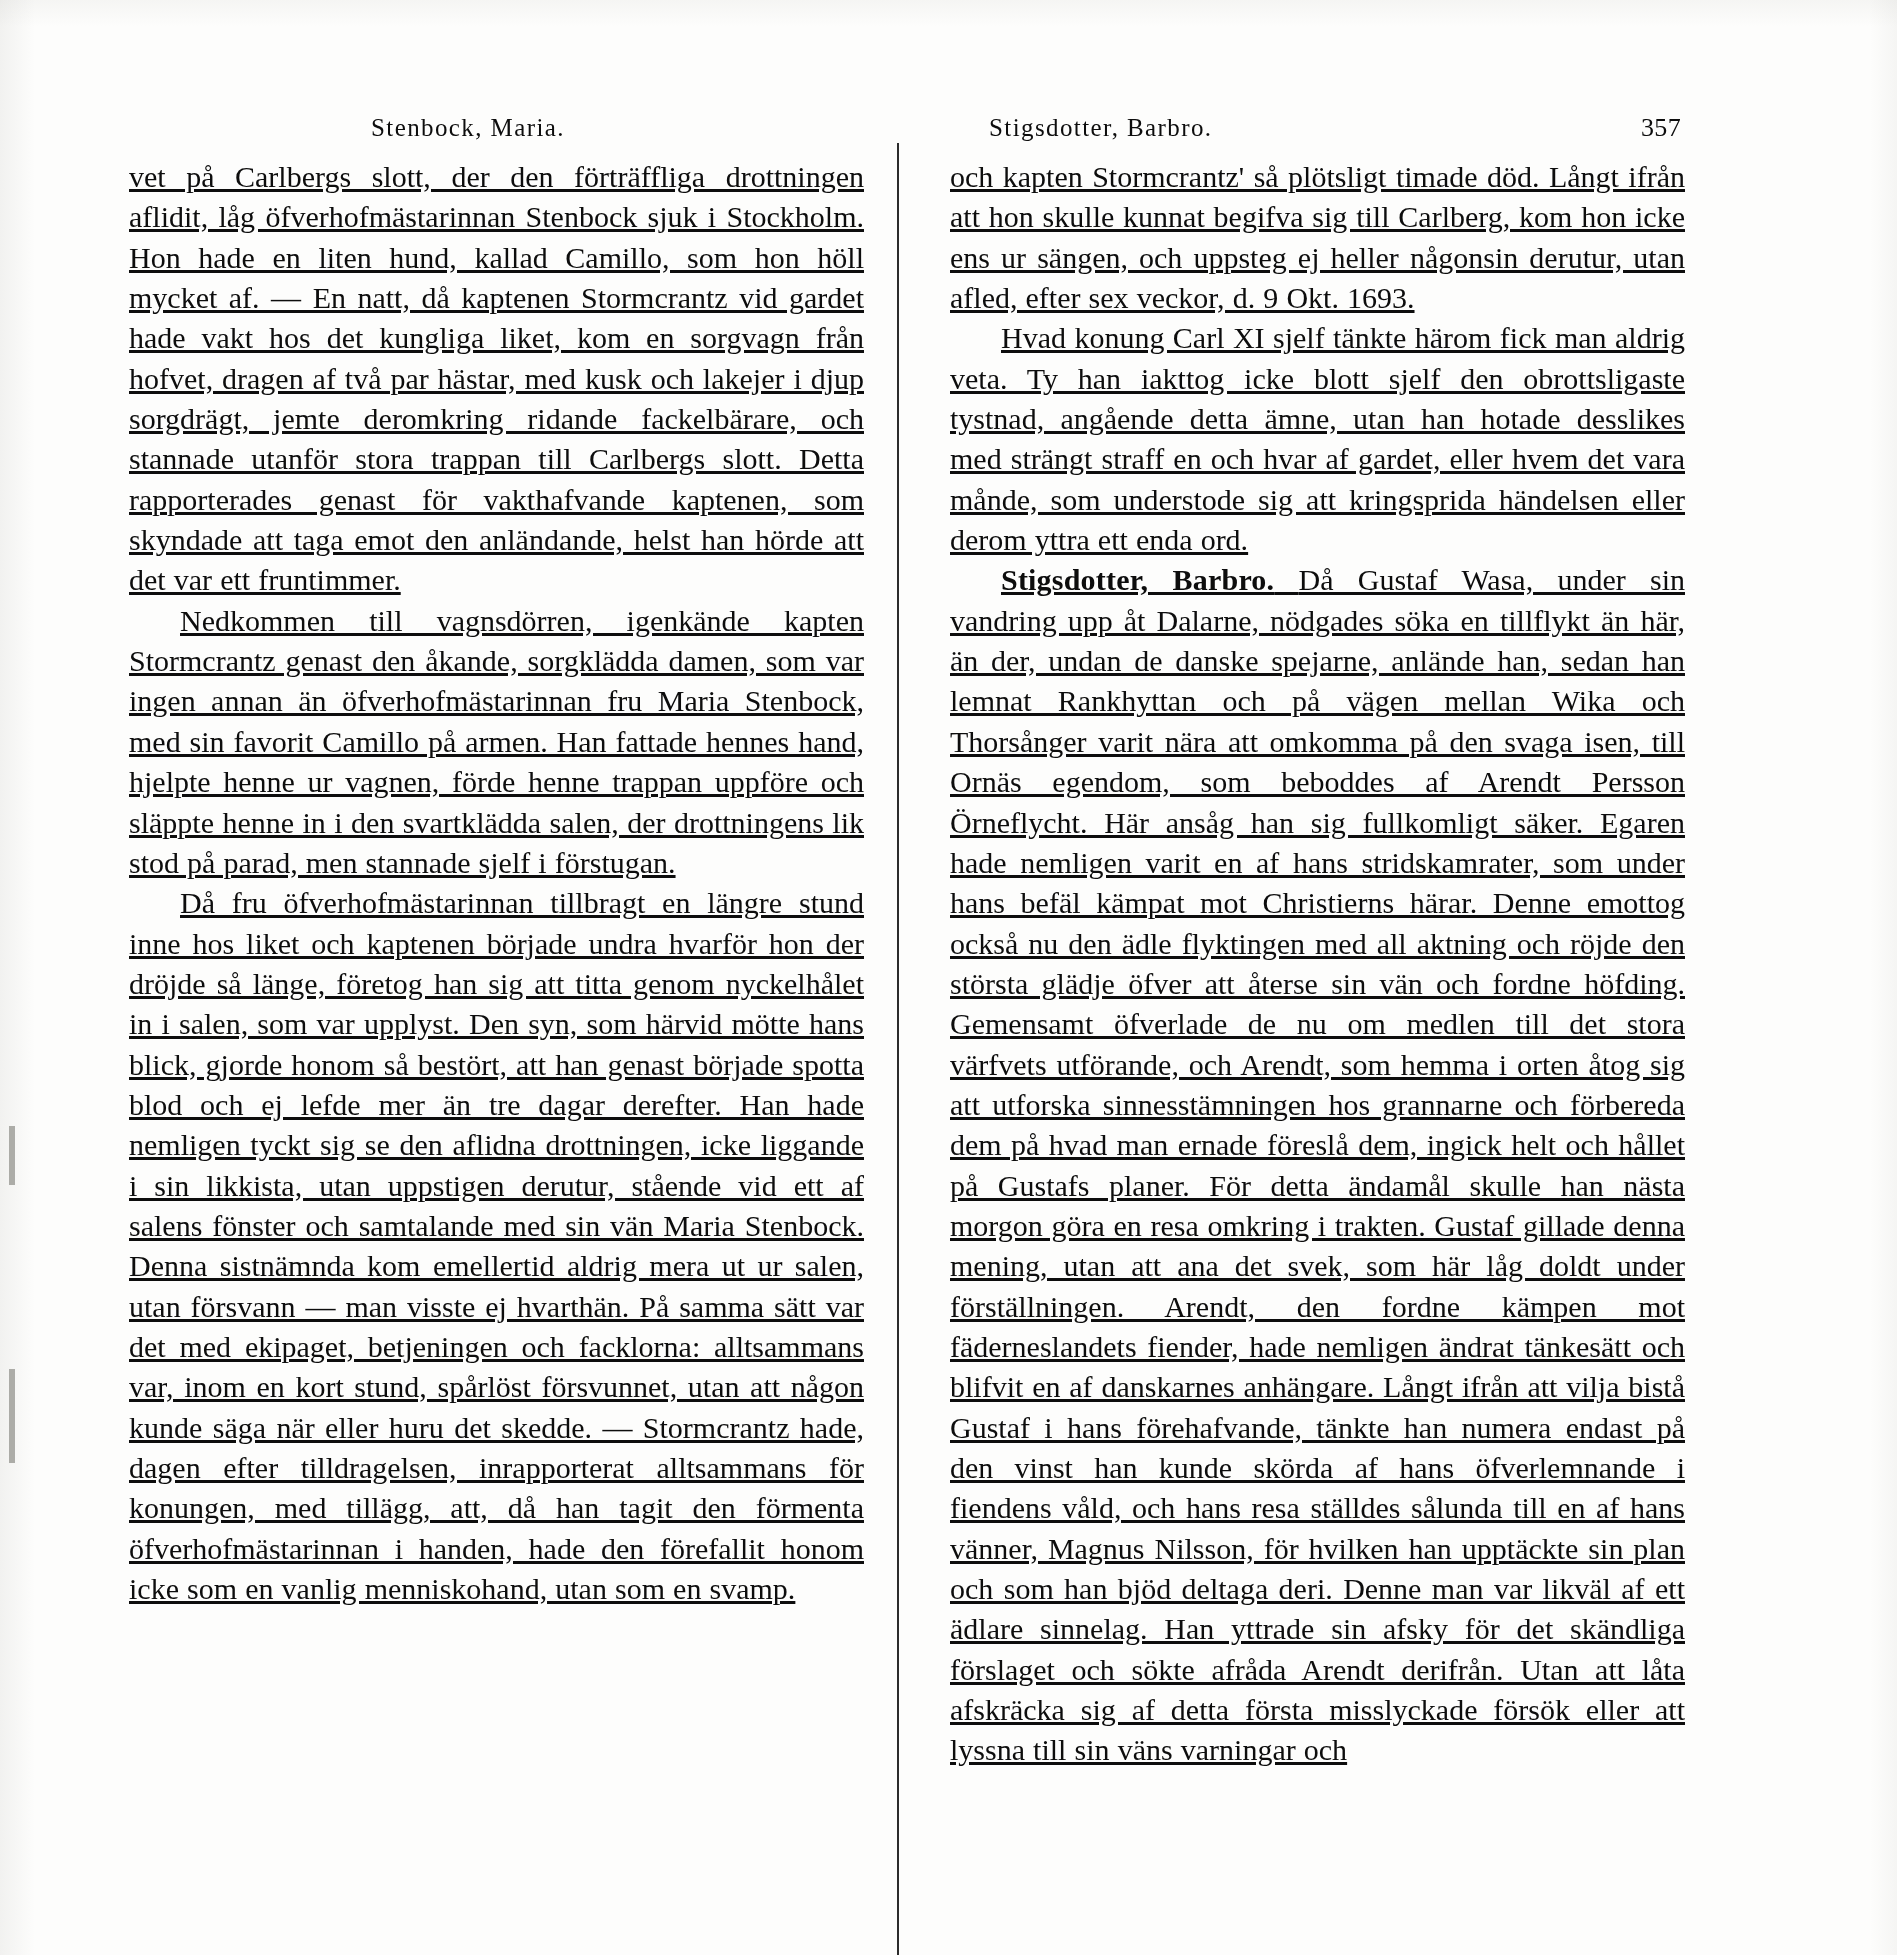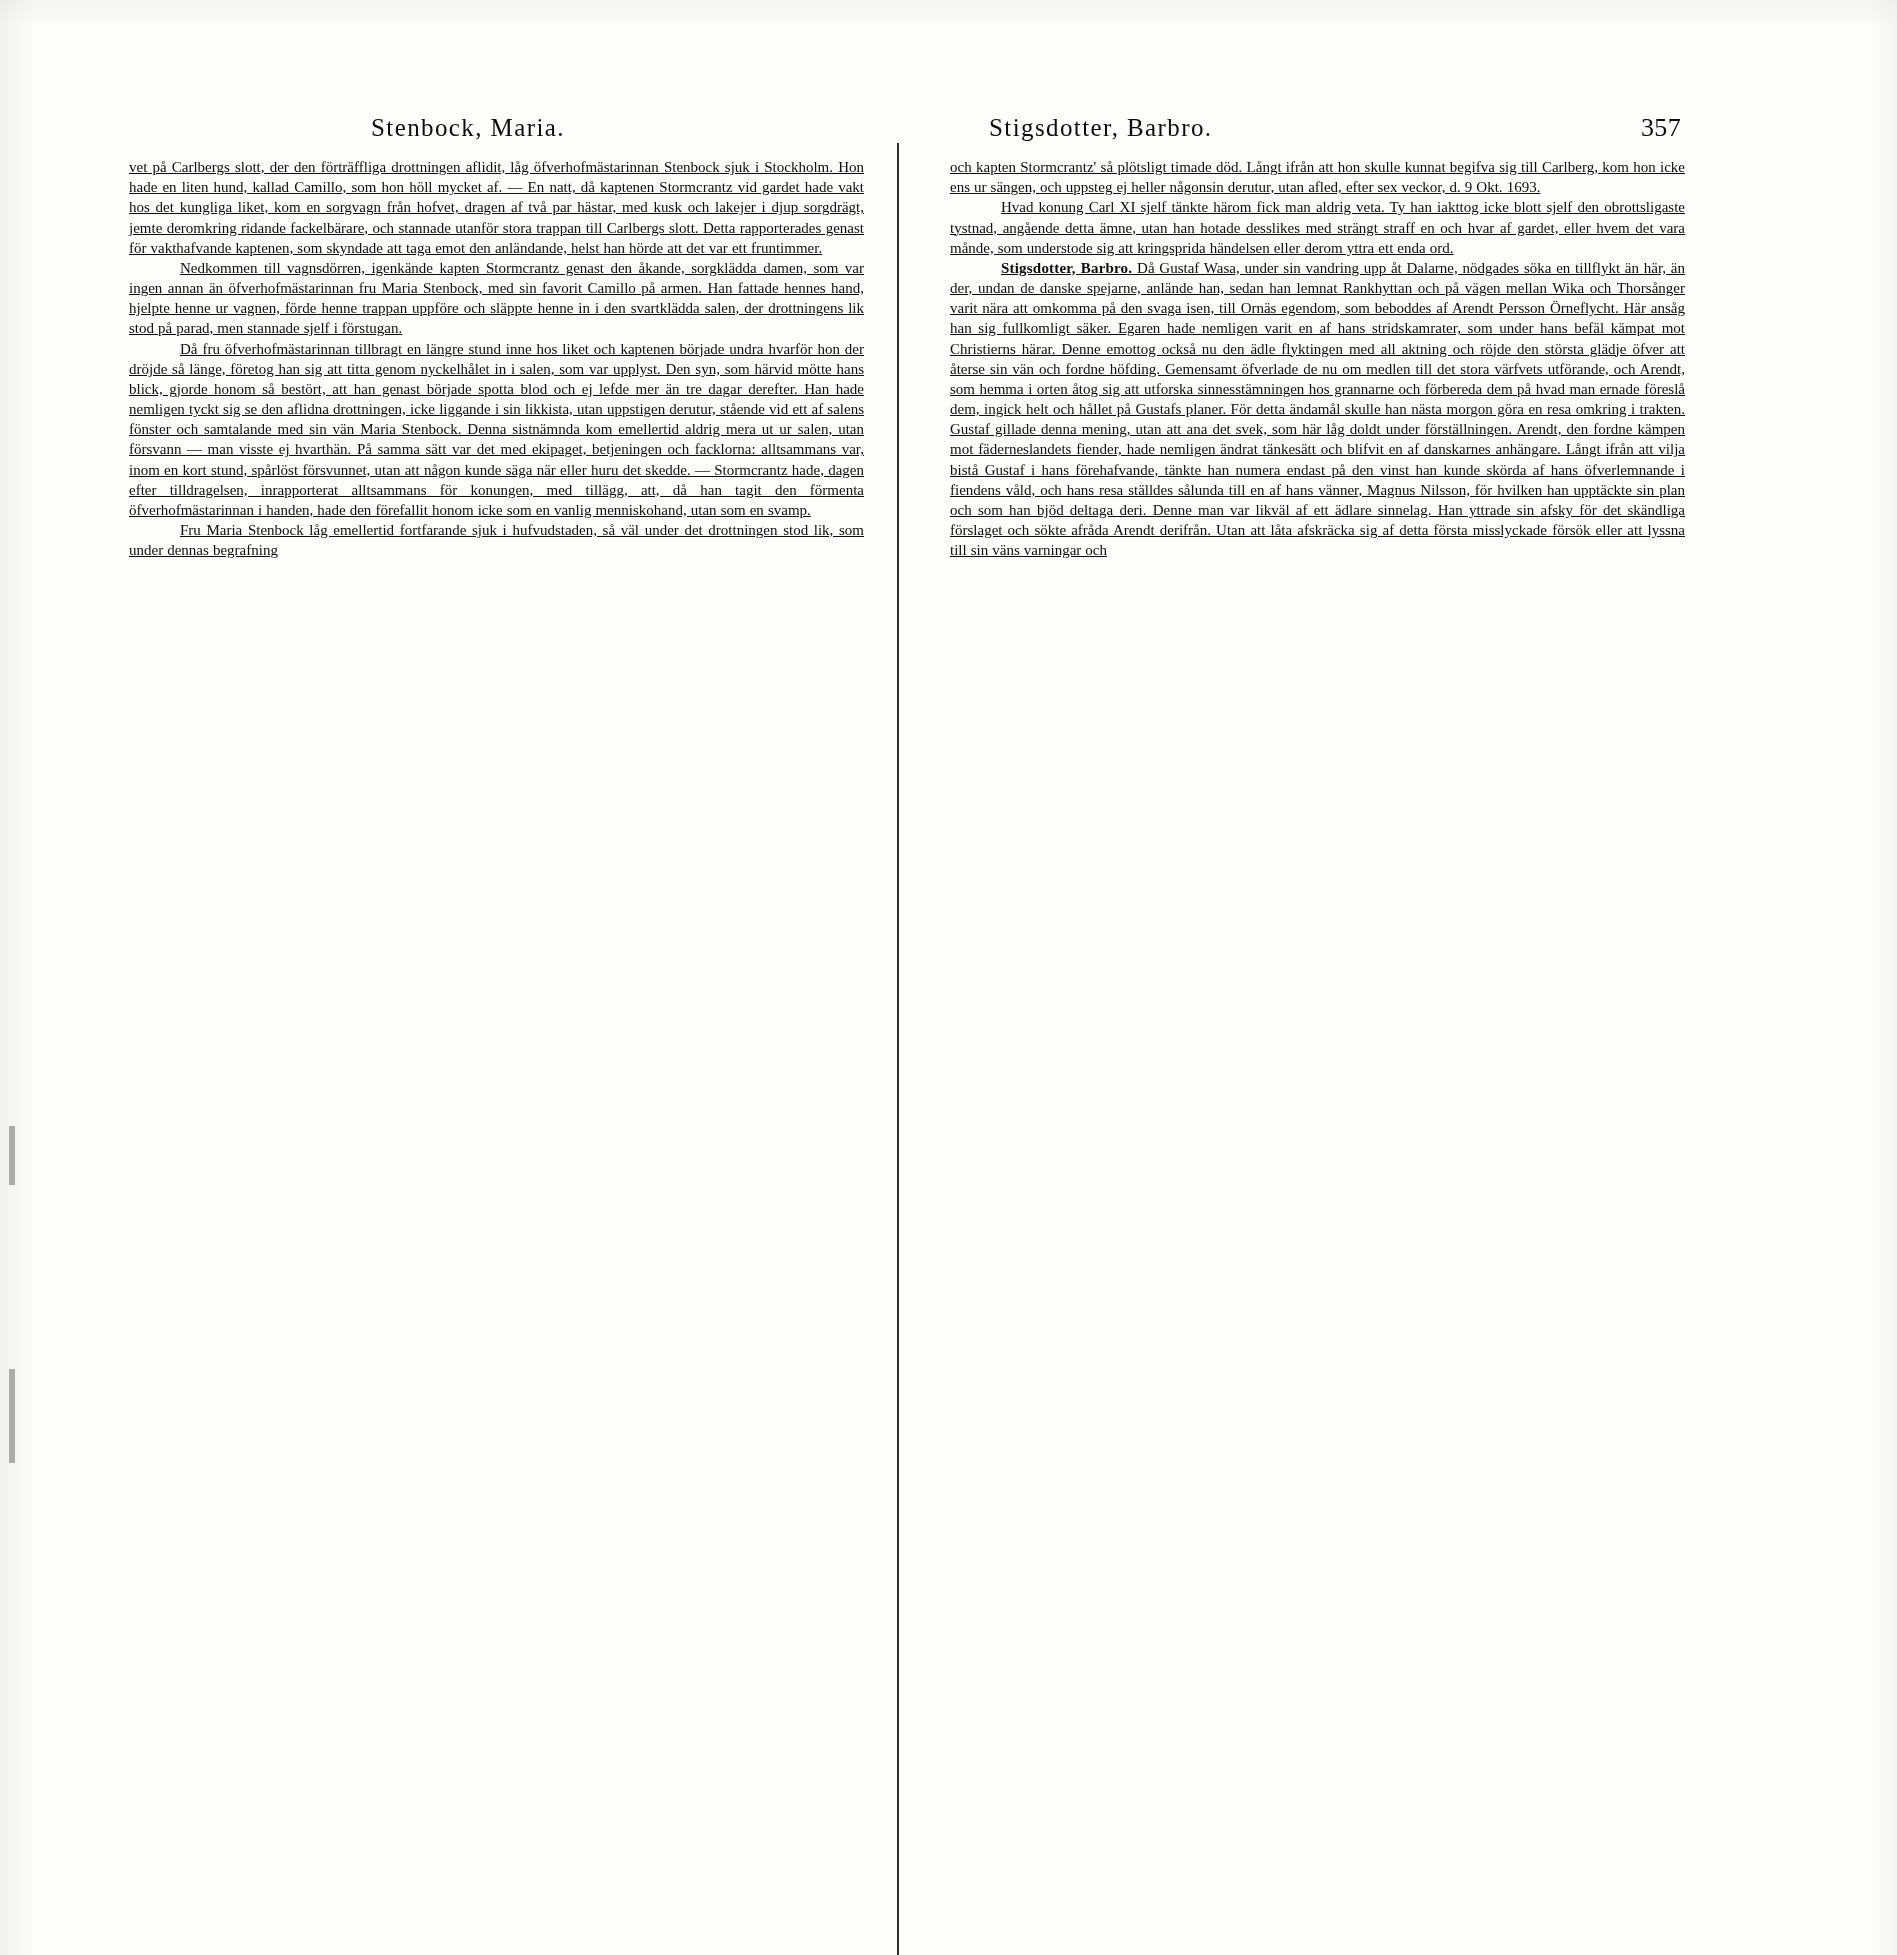--- a/index.html
+++ b/index.html
@@ -77,21 +77,21 @@
   }
 
   
   .columns {
     position: relative;
     display: flex;
     width: 100%;
   }
   .col {
     width: 735px;
-    font-size: 15px;
+    font-size: 30px;
     line-height: 1.345;
     text-align: justify;
     text-justify: inter-word;
     hyphens: manual;
   }
   .col-left  { padding-right: 0; }
   .col-right { margin-left: 86px; }
 
   .col-rule {
     position: absolute;
@@ -133,21 +133,20 @@
     </div>
 
     <div class="columns">
 
       <div class="col-rule"></div>
 
       <div class="col col-left">
         <p class="noindent">vet på Carlbergs slott, der den förträffliga drottningen aflidit, låg öfverhofmästarinnan Stenbock sjuk i Stockholm. Hon hade en liten hund, kallad Camillo, som hon höll mycket af. — En natt, då kaptenen Stormcrantz vid gardet hade vakt hos det kungliga liket, kom en sorgvagn från hofvet, dragen af två par hästar, med kusk och lakejer i djup sorgdrägt, jemte deromkring ridande fackelbärare, och stannade utanför stora trappan till Carlbergs slott. Detta rapporterades genast för vakthafvande kaptenen, som skyndade att taga emot den anländande, helst han hörde att det var ett fruntimmer.</p>
         <p>Nedkommen till vagnsdörren, igenkände kapten Stormcrantz genast den åkande, sorgklädda damen, som var ingen annan än öfverhofmästarinnan fru Maria Stenbock, med sin favorit Camillo på armen. Han fattade hennes hand, hjelpte henne ur vagnen, förde henne trappan uppföre och släppte henne in i den svartklädda salen, der drottningens lik stod på parad, men stannade sjelf i förstugan.</p>
         <p>Då fru öfverhofmästarinnan tillbragt en längre stund inne hos liket och kaptenen började undra hvarför hon der dröjde så länge, företog han sig att titta genom nyckelhålet in i salen, som var upplyst. Den syn, som härvid mötte hans blick, gjorde honom så bestört, att han genast började spotta blod och ej lefde mer än tre dagar derefter. Han hade nemligen tyckt sig se den aflidna drottningen, icke liggande i sin likkista, utan uppstigen derutur, stående vid ett af salens fönster och samtalande med sin vän Maria Stenbock. Denna sistnämnda kom emellertid aldrig mera ut ur salen, utan försvann — man visste ej hvarthän. På samma sätt var det med ekipaget, betjeningen och facklorna: alltsammans var, inom en kort stund, spårlöst försvunnet, utan att någon kunde säga när eller huru det skedde. — Stormcrantz hade, dagen efter tilldragelsen, inrapporterat alltsammans för konungen, med tillägg, att, då han tagit den förmenta öfverhofmästarinnan i handen, hade den förefallit honom icke som en vanlig menniskohand, utan som en svamp.</p>
-        <p>Fru Maria Stenbock låg emellertid fortfarande sjuk i hufvudstaden, så väl under det drottningen stod lik, som under dennas begrafning</p>
       </div>
 
       <div class="col col-right">
         <p class="noindent">och kapten Stormcrantz' så plötsligt timade död. Långt ifrån att hon skulle kunnat begifva sig till Carlberg, kom hon icke ens ur sängen, och uppsteg ej heller någonsin derutur, utan afled, efter sex veckor, d. 9 Okt. 1693.</p>
         <p>Hvad konung Carl XI sjelf tänkte härom fick man aldrig veta. Ty han iakttog icke blott sjelf den obrottsligaste tystnad, angående detta ämne, utan han hotade desslikes med strängt straff en och hvar af gardet, eller hvem det vara månde, som understode sig att kringsprida händelsen eller derom yttra ett enda ord.</p>
         <p><span class="runin">Stigsdotter, Barbro.</span><span> </span><span>Då Gustaf Wasa, under sin vandring upp åt Dalarne, nödgades söka en tillflykt än här, än der, undan de danske spejarne, anlände han, sedan han lemnat Rankhyttan och på vägen mellan Wika och Thorsånger varit nära att omkomma på den svaga isen, till Ornäs egendom, som beboddes af Arendt Persson Örneflycht. Här ansåg han sig fullkomligt säker. Egaren hade nemligen varit en af hans stridskamrater, som under hans befäl kämpat mot Christierns härar. Denne emottog också nu den ädle flyktingen med all aktning och röjde den största glädje öfver att återse sin vän och fordne höfding. Gemensamt öfverlade de nu om medlen till det stora värfvets utförande, och Arendt, som hemma i orten åtog sig att utforska sinnesstämningen hos grannarne och förbereda dem på hvad man ernade föreslå dem, ingick helt och hållet på Gustafs planer. För detta ändamål skulle han nästa morgon göra en resa omkring i trakten. Gustaf gillade denna mening, utan att ana det svek, som här låg doldt under förställningen. Arendt, den fordne kämpen mot fäderneslandets fiender, hade nemligen ändrat tänkesätt och blifvit en af danskarnes anhängare. Långt ifrån att vilja bistå Gustaf i hans förehafvande, tänkte han numera endast på den vinst han kunde skörda af hans öfverlemnande i fiendens våld, och hans resa ställdes sålunda till en af hans vänner, Magnus Nilsson, för hvilken han upptäckte sin plan och som han bjöd deltaga deri. Denne man var likväl af ett ädlare sinnelag. Han yttrade sin afsky för det skändliga förslaget och sökte afråda Arendt derifrån. Utan att låta afskräcka sig af detta första misslyckade försök eller att lyssna till sin väns varningar och</span></p>
       </div>
 
     </div>
   </div>

